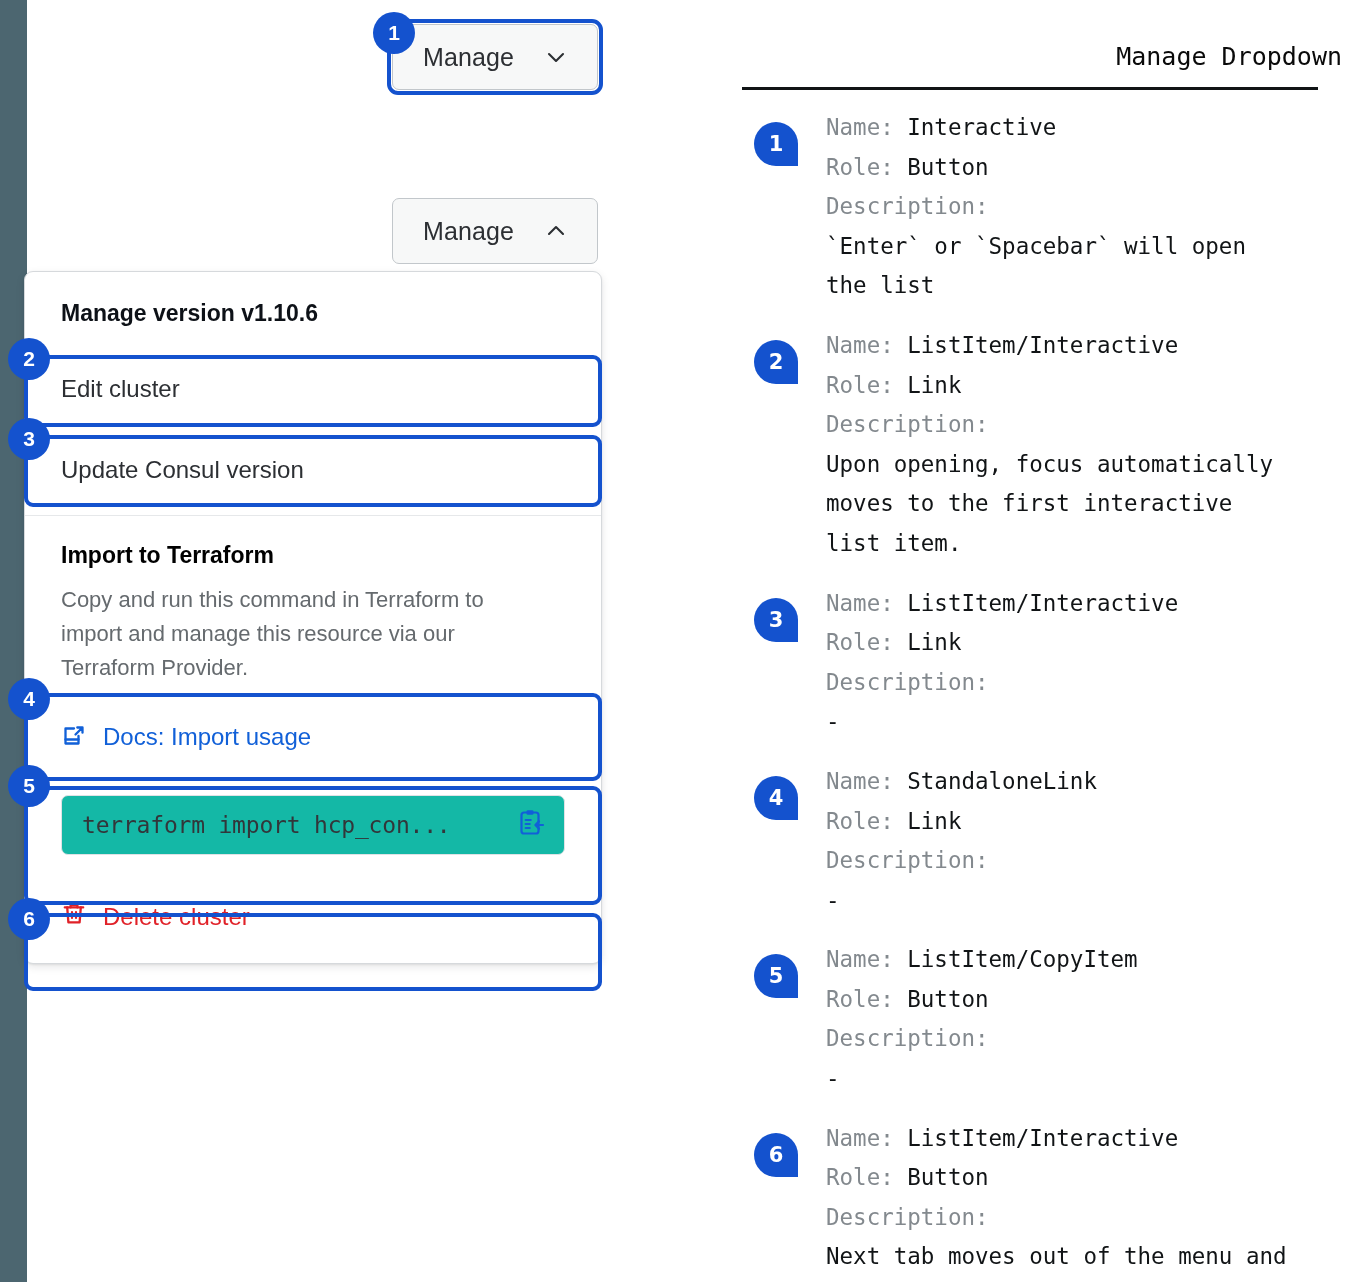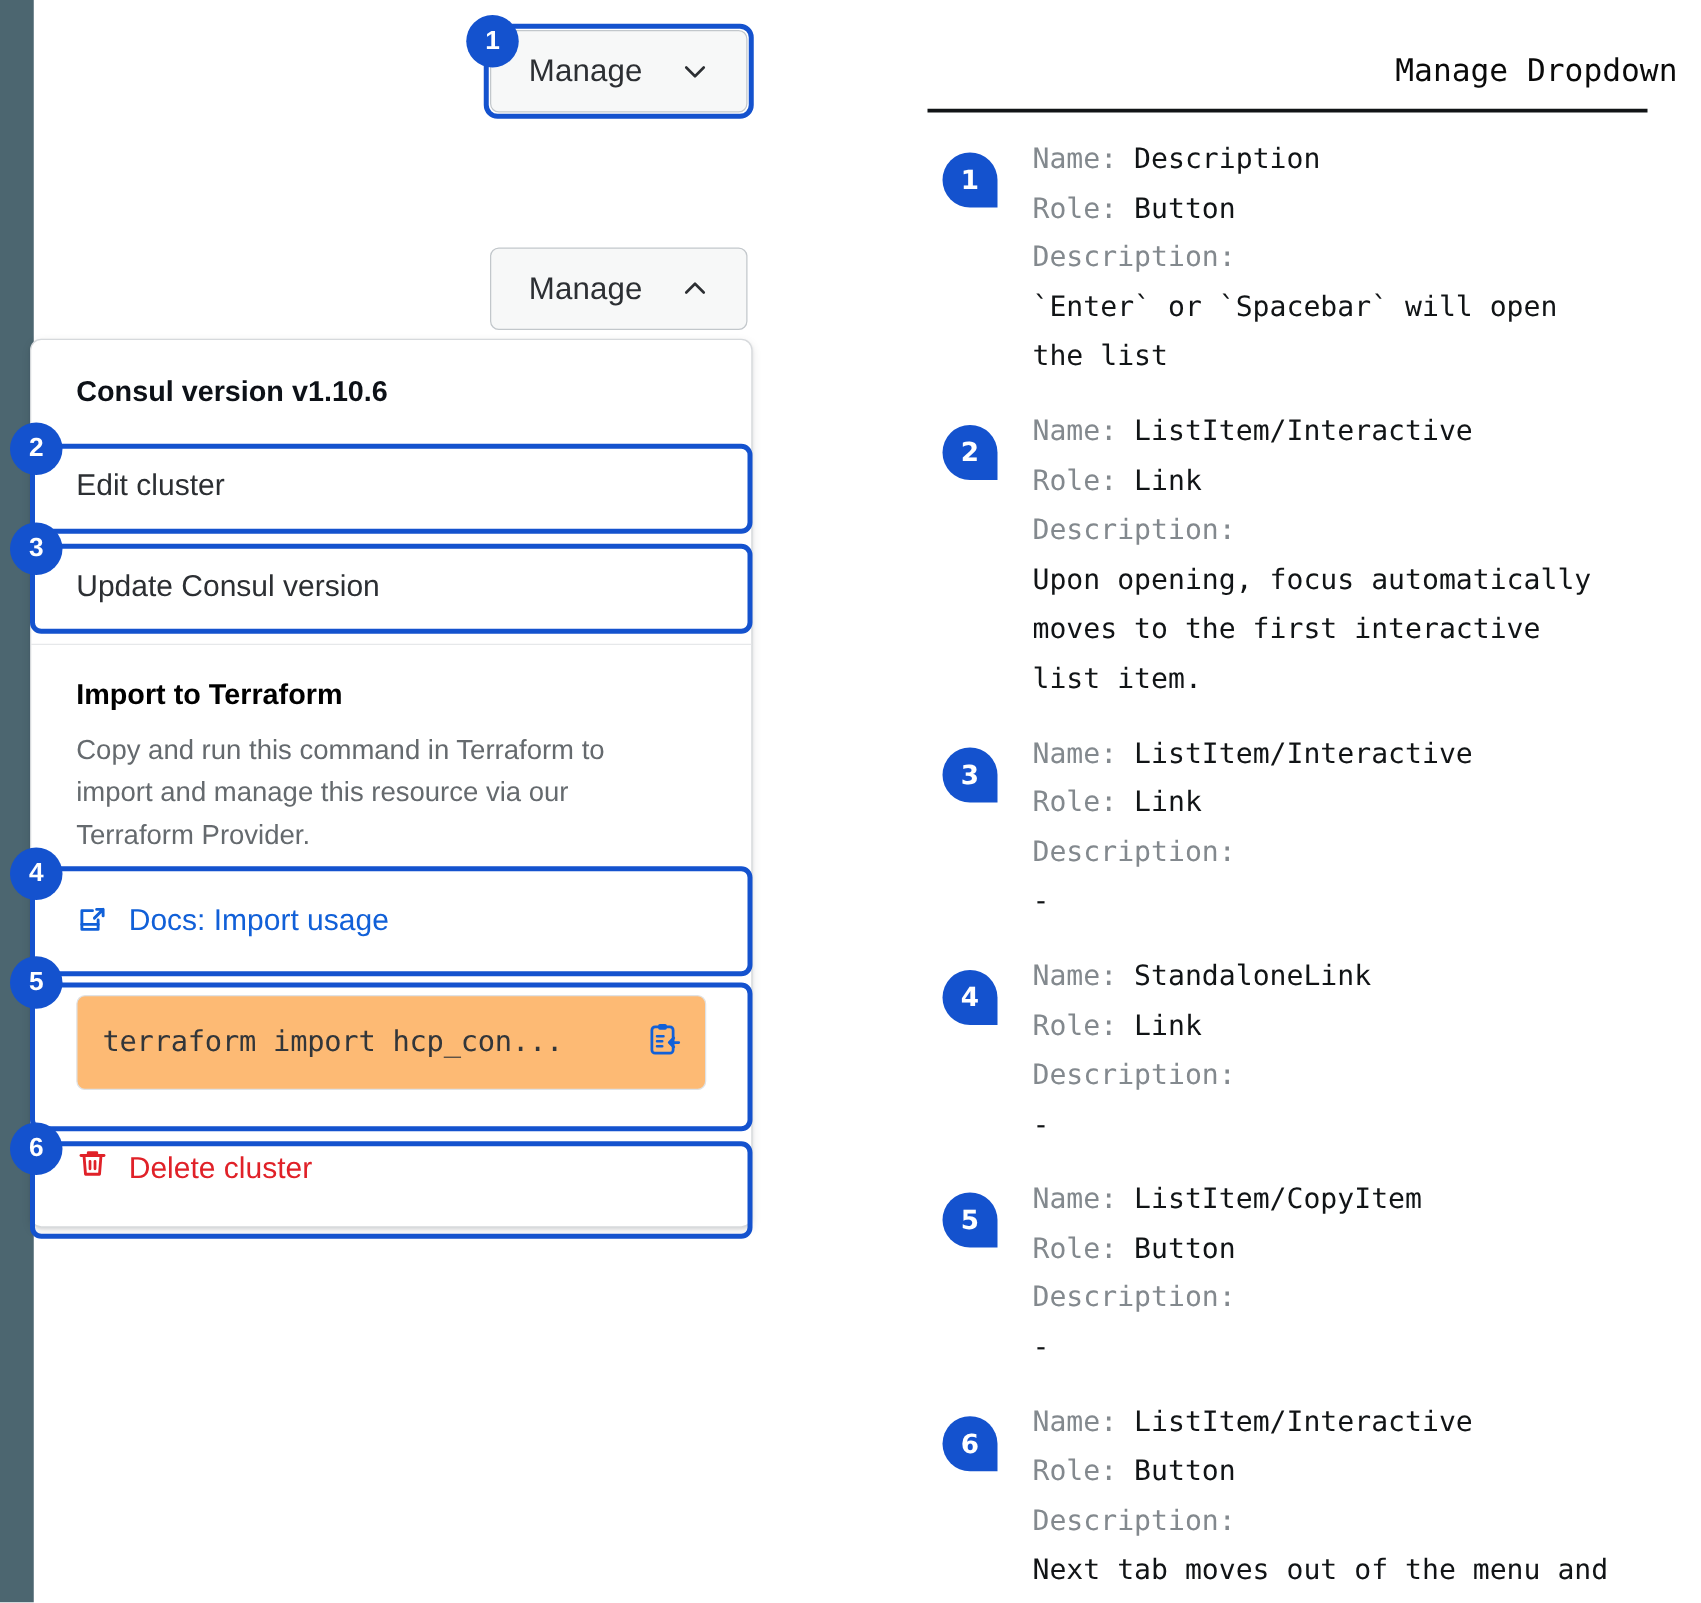--- a/index.html
+++ b/index.html
@@ -116,26 +116,26 @@
     padding: 24px 40px 24px 36px;
     display: flex;
     align-items: flex-start;
     gap: 16px;
     cursor: pointer;
   }
   .code-wrap { padding: 16px 36px 20px 36px; }
   .code-field {
     border: 1px solid #dfe2e5;
     border-radius: 7px;
-    height: 76px;
+    height: 60px;
     display: flex;
     align-items: center;
     justify-content: space-between;
     padding: 0 18px 0 20px;
-    background: #fdba74;
+    background: #14b8a6;
   }
   .code-text {
     font-family: "DejaVu Sans Mono", "Liberation Mono", monospace;
     font-size: 23px;
     color: #32363a;
     letter-spacing: -0.2px;
   }
   .delete-row {
     font-size: 24px;
     color: #e02128;
@@ -247,21 +247,21 @@
     <span class="lbl">Manage</span>
     <span class="chev">
       <svg width="22" height="22" viewBox="0 0 22 22" fill="none">
         <path d="M4 14 L11 7 L18 14" stroke="#2c2f33" stroke-width="2.1" stroke-linecap="round" stroke-linejoin="round"></path>
       </svg>
     </span>
   </div>
 
   <div class="menu">
 
-    <div class="menu-heading">Consul version v1.10.6</div>
+    <div class="menu-heading">Manage version v1.10.6</div>
 
     <div class="menu-row">
       <span>Edit cluster</span>
     </div>
 
     <div class="menu-row">
       <span>Update Consul version</span>
     </div>
 
     <div class="menu-sep"></div>
@@ -327,21 +327,21 @@
 <div class="doc-pane">
   <div class="doc-title">Manage Dropdown</div>
   <div class="doc-rule"></div>
 
   <div class="entries">
 
     <div class="entry">
       <div class="pin">1</div>
       <div class="fields">
         <div><span class="fkey">Name:</span>
-             <span class="fval">Description</span></div>
+             <span class="fval">Interactive</span></div>
         <div><span class="fkey">Role:</span>
              <span class="fval">Button</span></div>
         <div><span class="fkey">Description:</span></div>
         <div class="fdesc">`Enter` or `Spacebar` will open
 the list</div>
       </div>
     </div>
 
     <div class="entry">
       <div class="pin">2</div>

